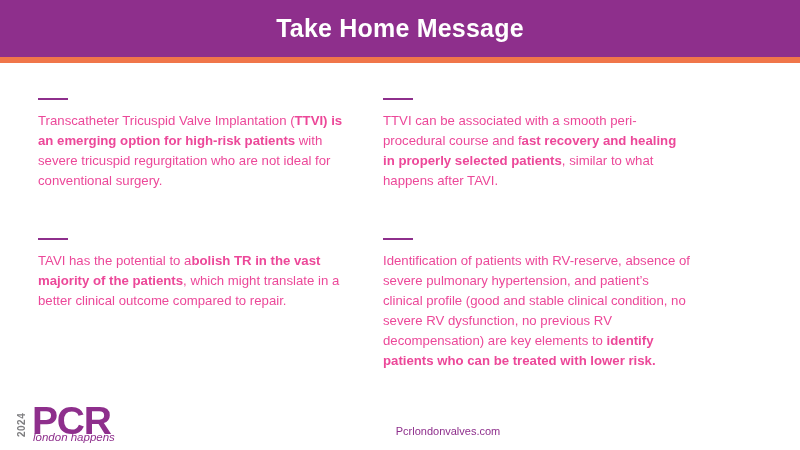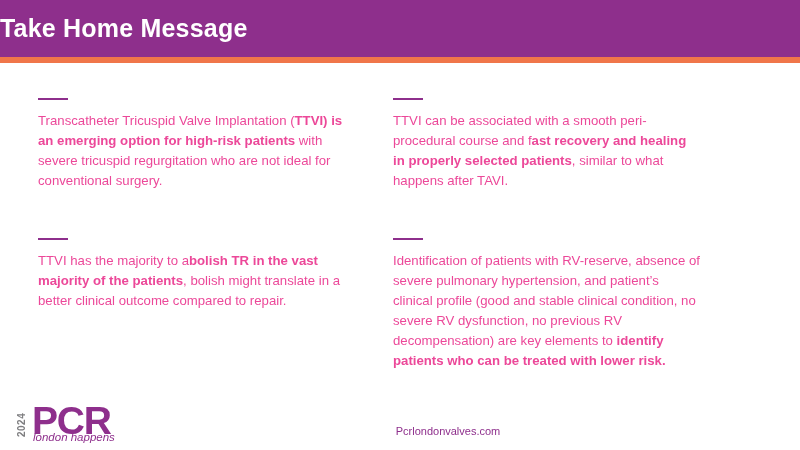--- a/index.html
+++ b/index.html
@@ -21,20 +21,21 @@
   }
   .header-bar {
     position: absolute;
     left: 0;
     top: 0;
     width: 800px;
     height: 57px;
     background: #8e2f8c;
     display: flex;
     align-items: center;
+    justify-content: center;
   }
   .header-title {
     color: #ffffff;
     font-size: 25px;
     font-weight: bold;
     letter-spacing: 0.2px;
   }
   .accent-bar {
     position: absolute;
     left: 0;
@@ -48,21 +49,21 @@
     left: 0;
     top: 63px;
     width: 800px;
     height: 330px;
   }
   .col {
     position: absolute;
     width: 308px;
   }
   .col-left { left: 38px; }
-  .col-right { left: 393px; }
+  .col-right { left: 383px; }
   .row-top { top: 35px; }
   .row-bottom { top: 175px; }
 
   .block-rule {
     width: 30px;
     height: 2px;
     background: #8e2f8c;
     margin-bottom: 11px;
   }
   .block-text {
@@ -150,21 +151,21 @@
       <div class="block-text"><span>Transcatheter Tricuspid Valve Implantation (</span><b>TTVI) is an emerging option for high-risk patients</b><span> with severe tricuspid regurgitation who are not ideal for conventional surgery.</span></div>
     </div>
 
     <div class="col col-right row-top">
       <div class="block-rule"></div>
       <div class="block-text"><span>TTVI can be associated with a smooth peri-procedural course and f</span><b>ast recovery and healing in properly selected patients</b><span>, similar to what happens after TAVI.</span></div>
     </div>
 
     <div class="col col-left row-bottom">
       <div class="block-rule"></div>
-      <div class="block-text"><span>TTVI has the majority to a</span><b>bolish TR in the vast majority of the patients</b><span>, bolish might translate in a better clinical outcome compared to repair.</span></div>
+      <div class="block-text"><span>TAVI has the potential to a</span><b>bolish TR in the vast majority of the patients</b><span>, which might translate in a better clinical outcome compared to repair.</span></div>
     </div>
 
     <div class="col col-right row-bottom">
       <div class="block-rule"></div>
       <div class="block-text"><span>Identification of patients with RV-reserve, absence of severe pulmonary hypertension, and patient’s clinical profile (good and stable clinical condition, no severe RV dysfunction, no previous RV decompensation) are key elements to </span><b>identify patients who can be treated with lower risk.</b></div>
     </div>
 
   </div>
 
   <div class="footer">

